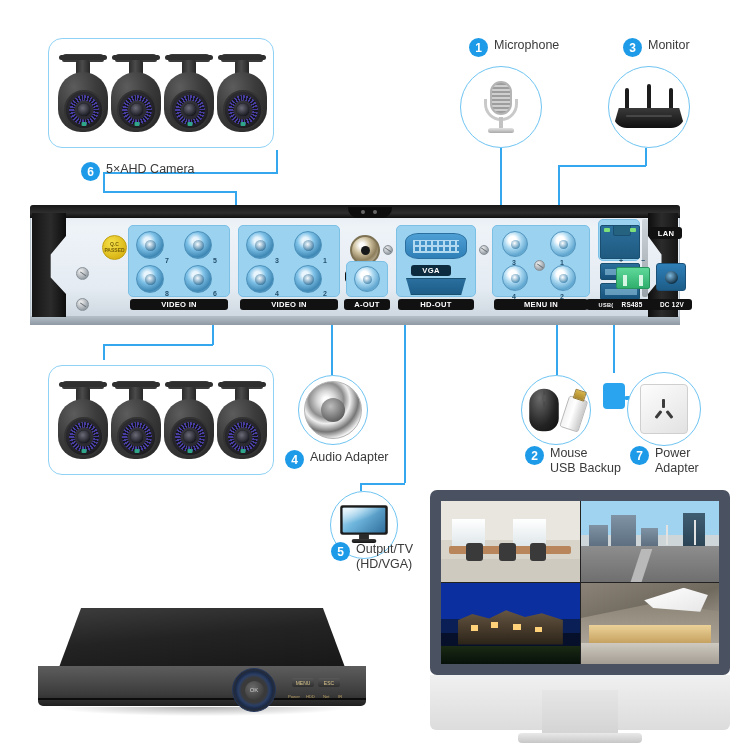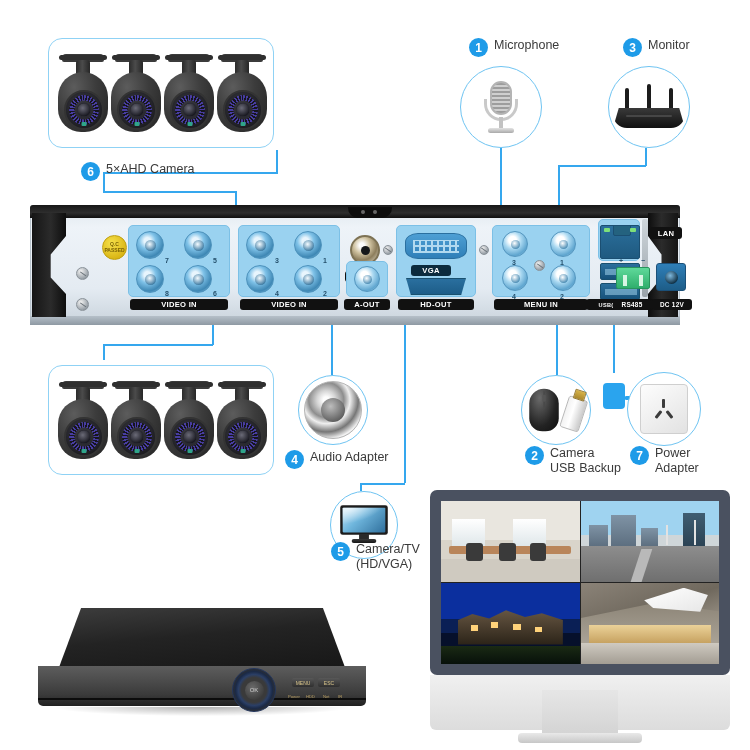--- a/index.html
+++ b/index.html
@@ -632,21 +632,21 @@
           <div class="mouse-wheel"></div>
       </div>
       <div class="usb-icon" style="transform:rotate(18deg) scale(.82);">
         <div class="usb-body"></div>
           <div class="usb-tip"></div>
       </div>
     </div>
   </div>
   <div class="lbl-row abs" style="left:525px;top:446px;">
     <div class="badge">2</div>
-    <div class="lbl-text">Camera
+    <div class="lbl-text">Mouse
 USB Backup</div>
   </div>
 
   <div class="plug-icon abs" style="left:600px;top:373px;"></div>
   <div class="abs" style="left:603px;top:383px;width:22px;height:26px;background:#2AA4EE;border-radius:4px;"></div>
   <div class="abs" style="left:625px;top:396px;width:8px;height:4px;background:#2AA4EE;border-radius:1px;"></div>
 
   <div class="circ-frame abs" style="left:627px;top:372px;width:74px;height:74px;">
     <div class="socket-icon">
       <div class="socket-plate"></div>
@@ -665,21 +665,21 @@
     <div class="monitor-icon" style="transform:scale(.82);">
       <div class="mon-frame">
           <div class="mon-screen"></div>
         </div>
       <div class="mon-neck"></div>
         <div class="mon-base"></div>
     </div>
   </div>
   <div class="lbl-row abs" style="left:331px;top:542px;">
     <div class="badge">5</div>
-    <div class="lbl-text">Camera/TV
+    <div class="lbl-text">Output/TV
 (HD/VGA)</div>
   </div>
 
   <div id="big-monitor">
     <div class="bm-bezel">
       <div class="bm-grid">
         <div class="bm-cell">
           <div class="scene-office"></div>
           <div class="of-desk"></div>
           <div class="of-chair" style="left:18%;"></div>

